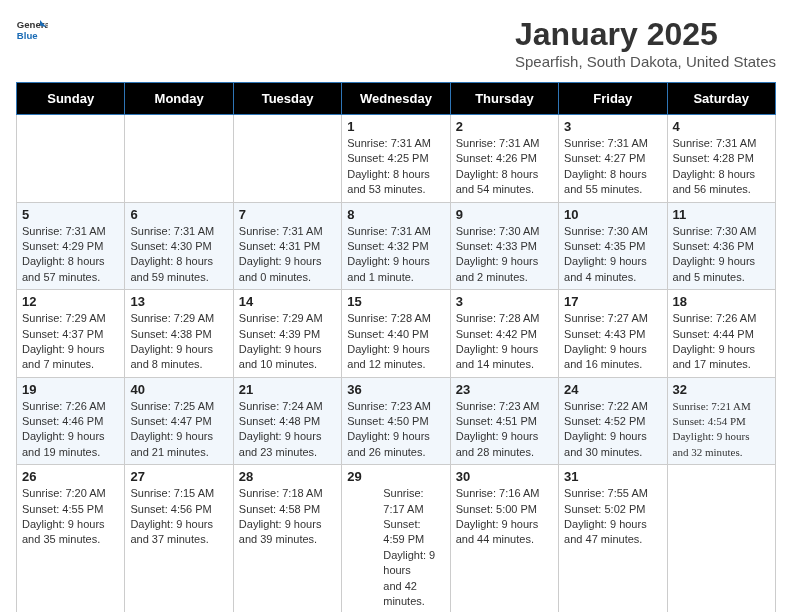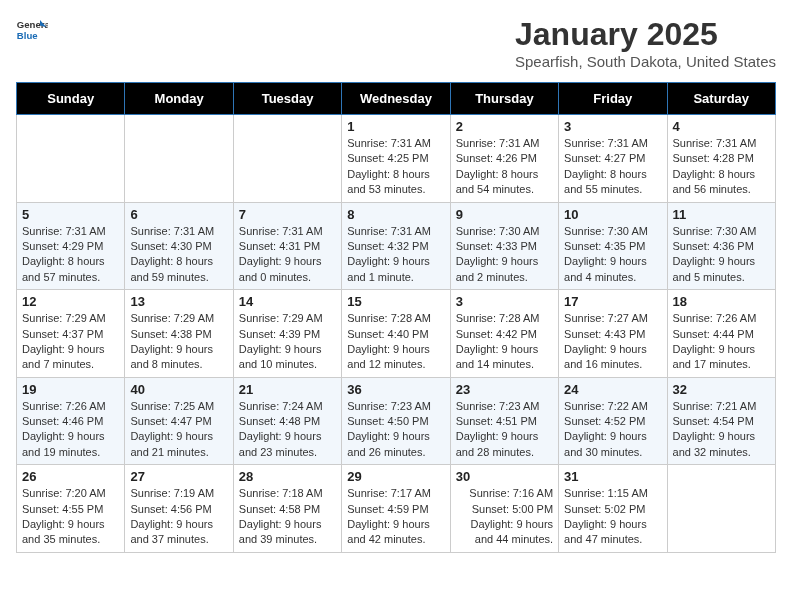--- a/index.html
+++ b/index.html
@@ -279,65 +279,65 @@
         </td>
         <td>
           <div class="day-num">24</div>
           <div class="day-info" style="white-space: pre-line;">Sunrise: 7:22 AM
 Sunset: 4:52 PM
 Daylight: 9 hours
 and 30 minutes.</div>
         </td>
         <td>
           <div class="day-num">32</div>
-          <div class="day-info" style="white-space: pre-line;">Sunrise: 7:21 AM
+          <div class="day-info" style="white-space: pre-line; font-family: Liberation Serif, serif;">Sunrise: 7:21 AM
 Sunset: 4:54 PM
 Daylight: 9 hours
 and 32 minutes.</div>
         </td>
       </tr>
       <tr>
         <td>
           <div class="day-num">26</div>
           <div class="day-info" style="white-space: pre-line;">Sunrise: 7:20 AM
 Sunset: 4:55 PM
 Daylight: 9 hours
 and 35 minutes.</div>
         </td>
         <td>
           <div class="day-num">27</div>
-          <div class="day-info" style="white-space: pre-line;">Sunrise: 7:19 AM
+          <div class="day-info" style="white-space: pre-line;">Sunrise: 7:15 AM
 Sunset: 4:56 PM
 Daylight: 9 hours
 and 37 minutes.</div>
         </td>
         <td>
           <div class="day-num">28</div>
           <div class="day-info" style="white-space: pre-line;">Sunrise: 7:18 AM
 Sunset: 4:58 PM
 Daylight: 9 hours
 and 39 minutes.</div>
         </td>
         <td>
           <div class="day-num">29</div>
-          <div class="day-info" style="white-space: pre-line;">Sunrise: 7:17 AM
+          <div class="day-info" style="white-space: pre-line; margin-left: 36px;">Sunrise: 7:17 AM
 Sunset: 4:59 PM
 Daylight: 9 hours
 and 42 minutes.</div>
         </td>
         <td>
           <div class="day-num">30</div>
-          <div class="day-info" style="white-space: pre-line; text-align: right;">Sunrise: 7:16 AM
+          <div class="day-info" style="white-space: pre-line;">Sunrise: 7:16 AM
 Sunset: 5:00 PM
 Daylight: 9 hours
 and 44 minutes.</div>
         </td>
         <td>
           <div class="day-num">31</div>
-          <div class="day-info" style="white-space: pre-line;">Sunrise: 1:15 AM
+          <div class="day-info" style="white-space: pre-line;">Sunrise: 7:55 AM
 Sunset: 5:02 PM
 Daylight: 9 hours
 and 47 minutes.</div>
         </td>
         <td class="empty"></td>
       </tr>
     </tbody>
 </table>
 
 </body></html>

